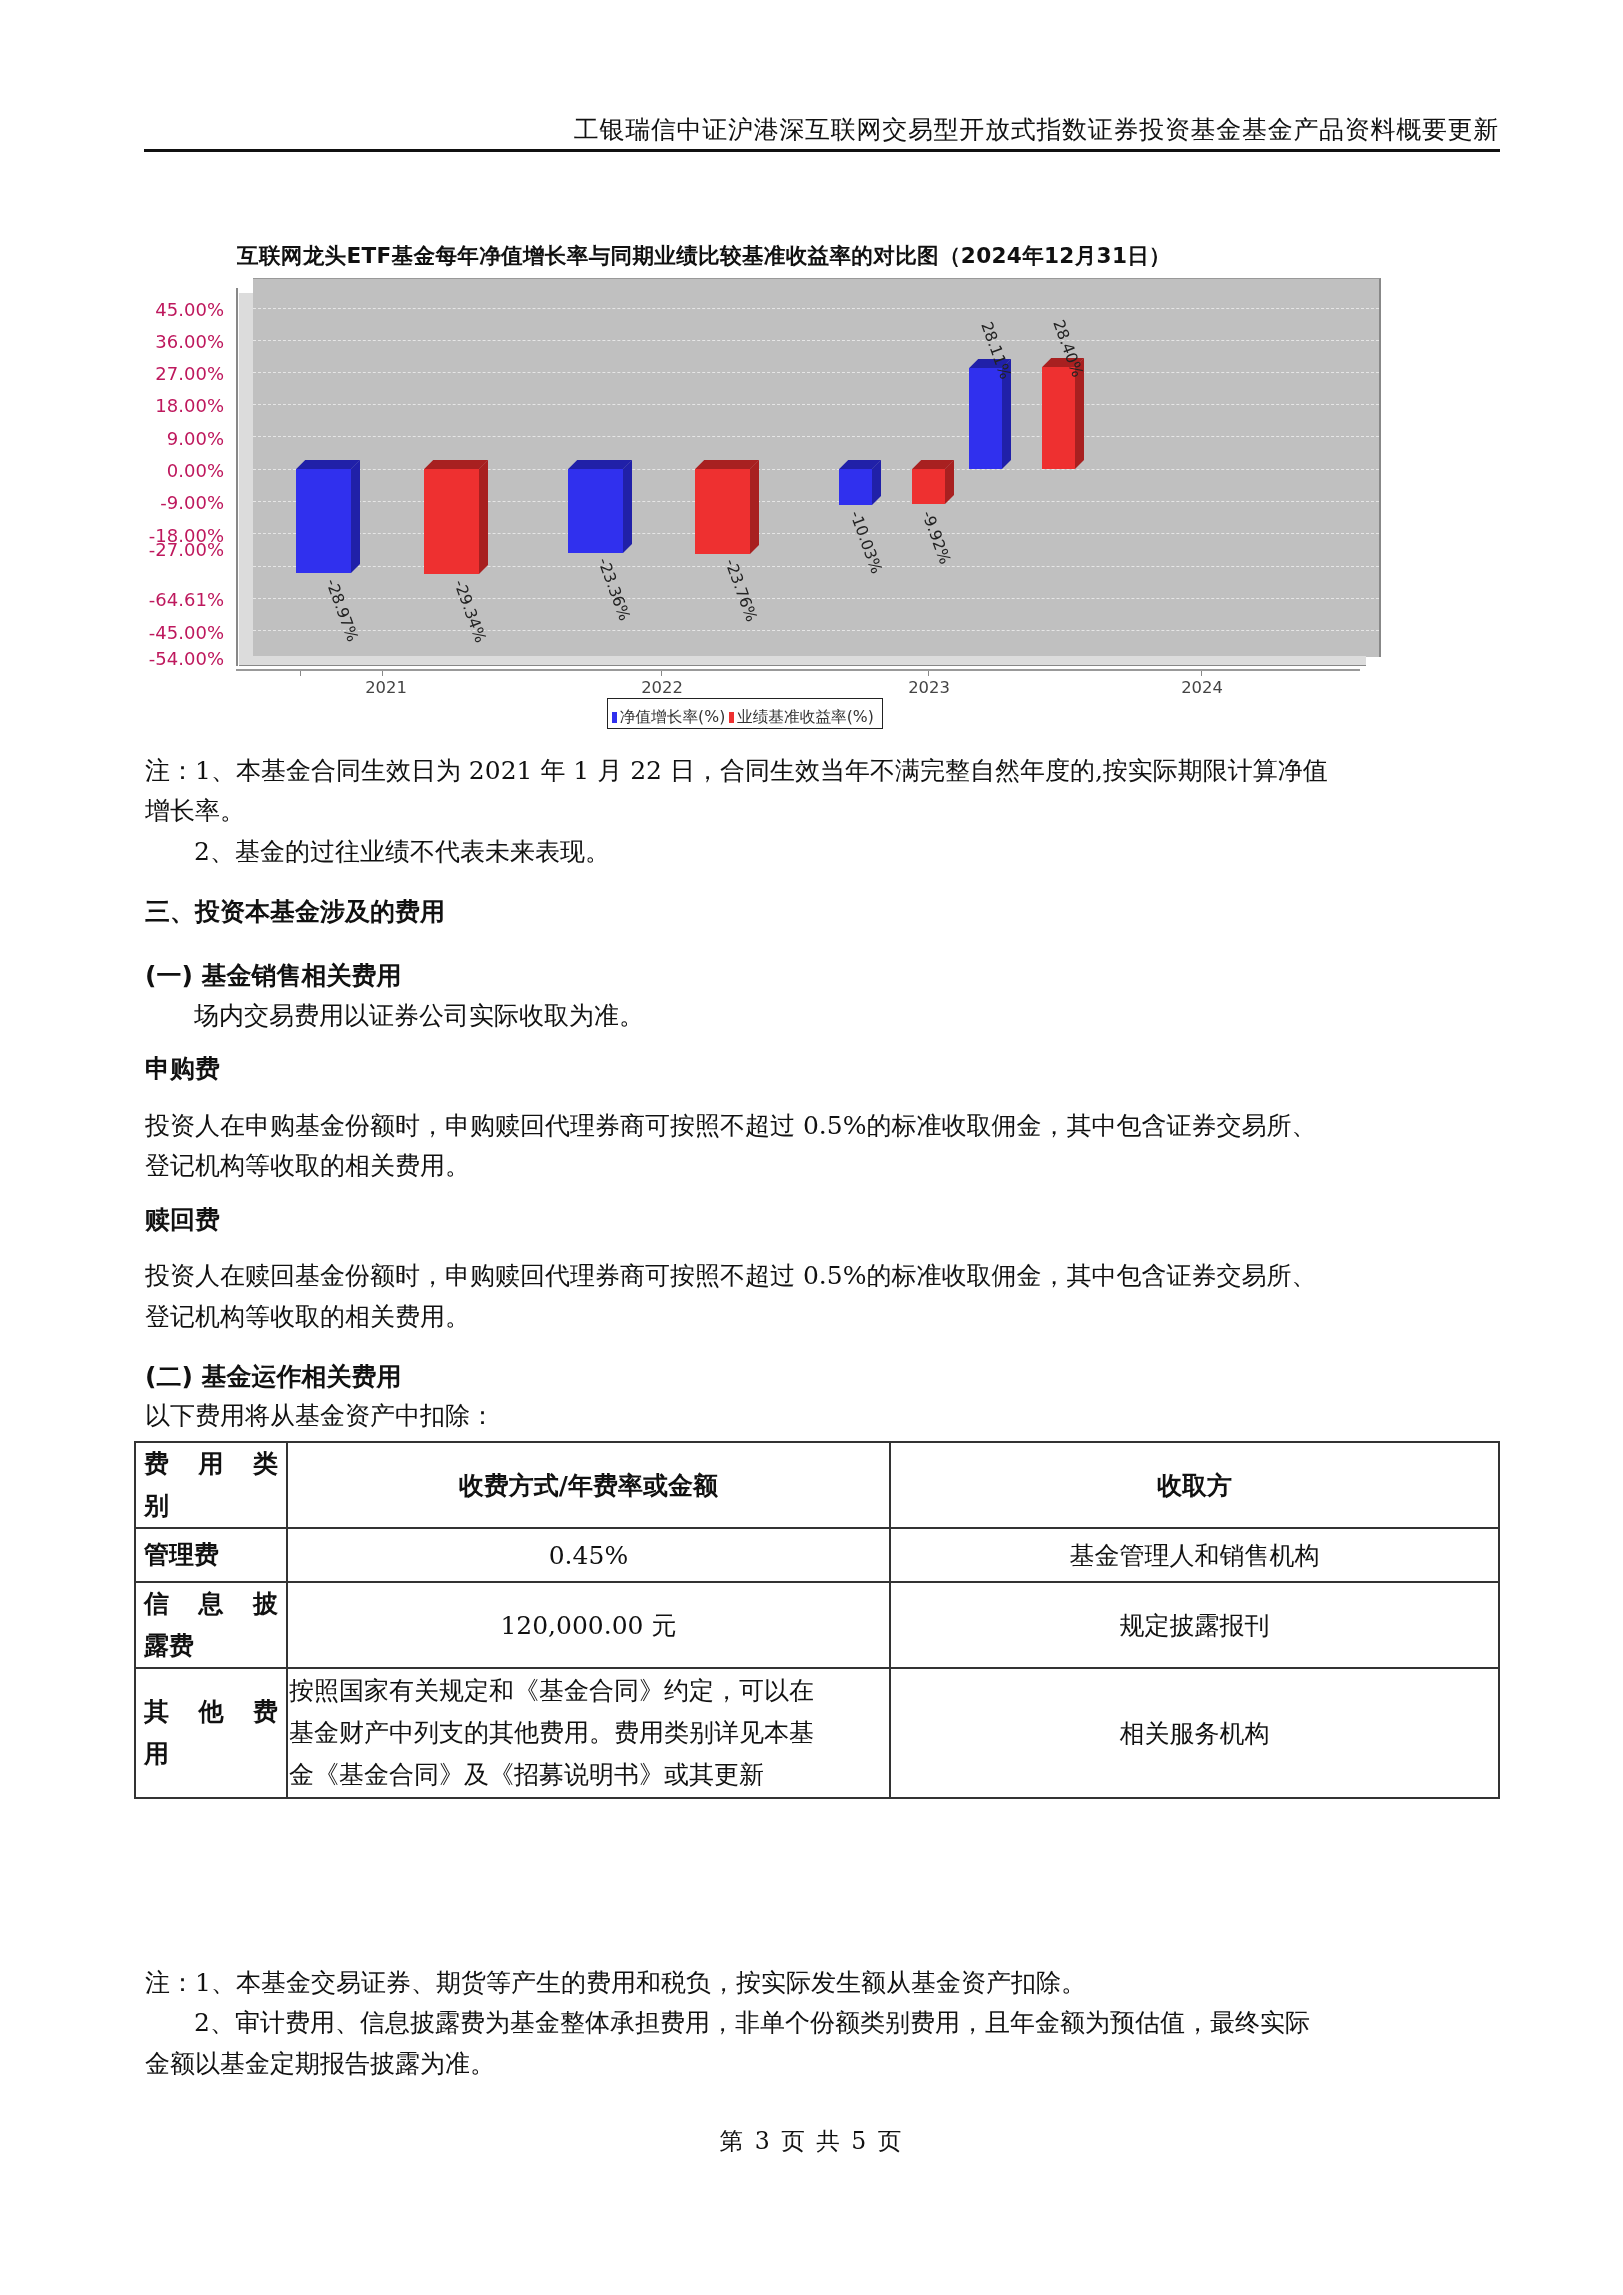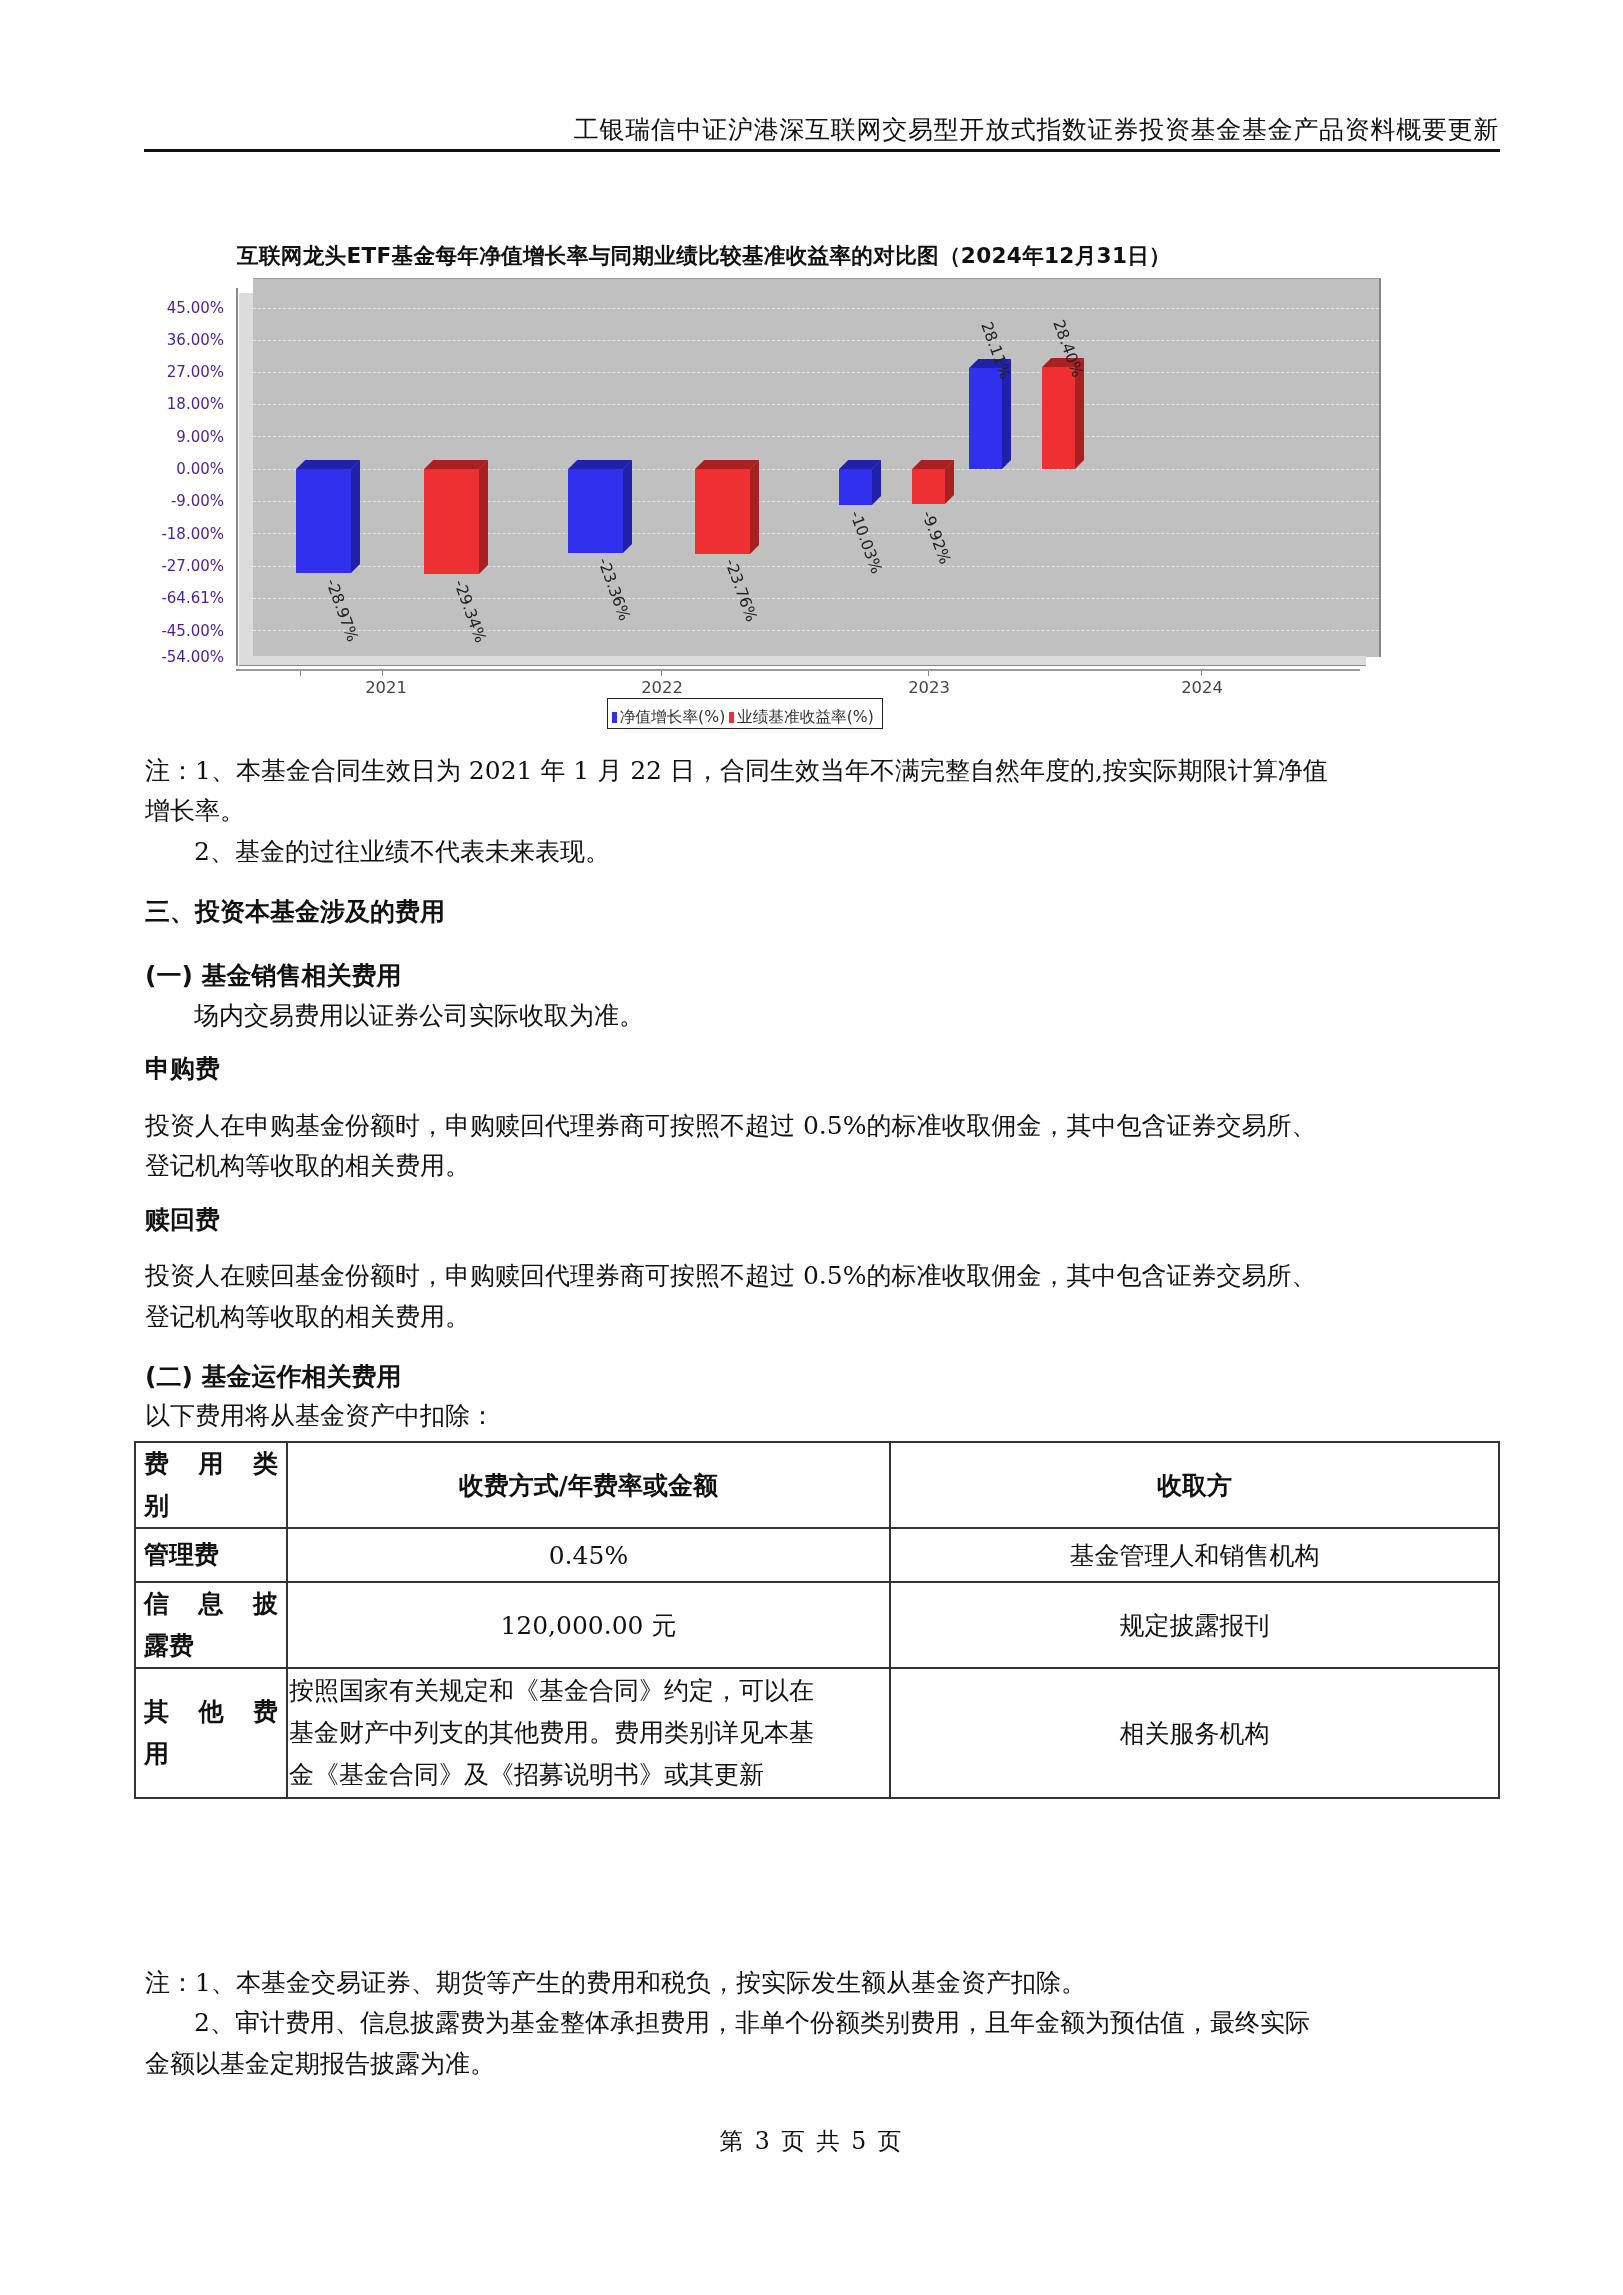--- a/index.html
+++ b/index.html
@@ -5,21 +5,21 @@
   html,body{margin:0;padding:0;background:#ffffff;}
   body{width:1623px;height:2295px;position:relative;overflow:hidden;
        font-family:"DejaVu Serif","Liberation Serif",serif;color:#111;}
   .abs{position:absolute;}
   .header-title{right:124px;top:113px;font-size:25px;letter-spacing:0.7px;white-space:nowrap;}
   .header-rule{left:144px;top:149px;width:1356px;height:3.3px;background:#111;}
 
   
   .chart-title{left:237px;top:241px;font-family:"DejaVu Sans","Liberation Sans",sans-serif;
                font-weight:bold;font-size:21.6px;white-space:nowrap;color:#111;letter-spacing:0.3px;}
-  .ytick{font-family:"DejaVu Sans","Liberation Sans",sans-serif;font-size:15px;color:#4c1d95;
+  .ytick{font-family:"DejaVu Sans","Liberation Sans",sans-serif;font-size:18px;color:#be185d;
          width:79px;text-align:right;left:145px;}
   .y-axis-line{left:236px;top:288px;width:2px;height:378px;background:#888;}
   .plot-side{left:239px;top:293px;width:14.4px;height:372px;background:#dcdcdc;}
   .plot-back{left:253px;top:278px;width:1126px;height:378px;background:#c0c0c0;
              border-top:1.3px solid #999;border-right:2px solid #888;}
   .plot-floor{left:239px;top:656px;width:1127px;height:9.2px;background:#dcdcdc;
               border-bottom:1.3px solid #888;}
   .x-axis-line{left:236px;top:669px;width:1124px;height:2px;background:#999;}
   .grid{left:253px;width:1126px;height:0;border-top:1.3px dashed #e6e6e6;}
   .xtick{font-family:"DejaVu Sans","Liberation Sans",sans-serif;font-size:16.4px;color:#444;
@@ -82,21 +82,21 @@
   <div class="abs grid" style="top:630px"></div>
 
   <div class="abs ytick" style="top:299px">45.00%</div>
   <div class="abs ytick" style="top:331px">36.00%</div>
   <div class="abs ytick" style="top:363px">27.00%</div>
   <div class="abs ytick" style="top:395px">18.00%</div>
   <div class="abs ytick" style="top:428px">9.00%</div>
   <div class="abs ytick" style="top:460px">0.00%</div>
   <div class="abs ytick" style="top:492px">-9.00%</div>
   <div class="abs ytick" style="top:525px">-18.00%</div>
-  <div class="abs ytick" style="top:557px">-27.00%</div>
+  <div class="abs ytick" style="top:539px">-27.00%</div>
   <div class="abs ytick" style="top:589px">-64.61%</div>
   <div class="abs ytick" style="top:622px">-45.00%</div>
   <div class="abs ytick" style="top:648px">-54.00%</div>
 
   <div class="bar" style="left:296px;top:469px;width:55px;height:104px">
     <div class="top" style="background:#2020a8"></div>
       <div class="front" style="background:#3030ee"></div>
       <div class="side" style="background:#2020a8"></div>
   </div>
   <div class="abs bar-label" style="left:340px;top:576px">-28.97%</div>

